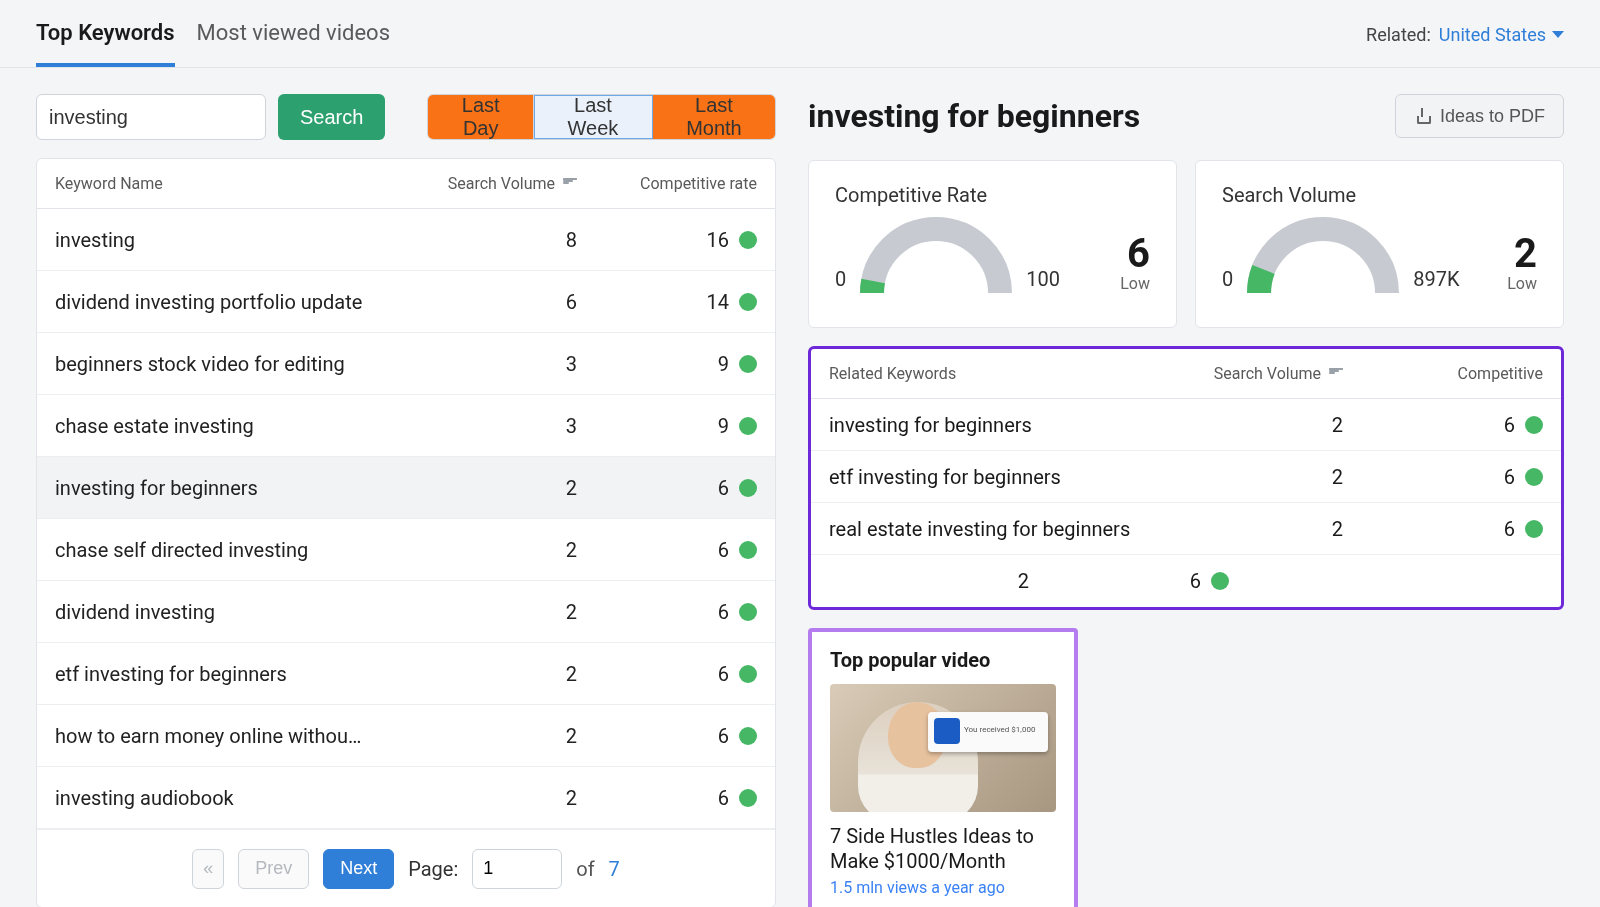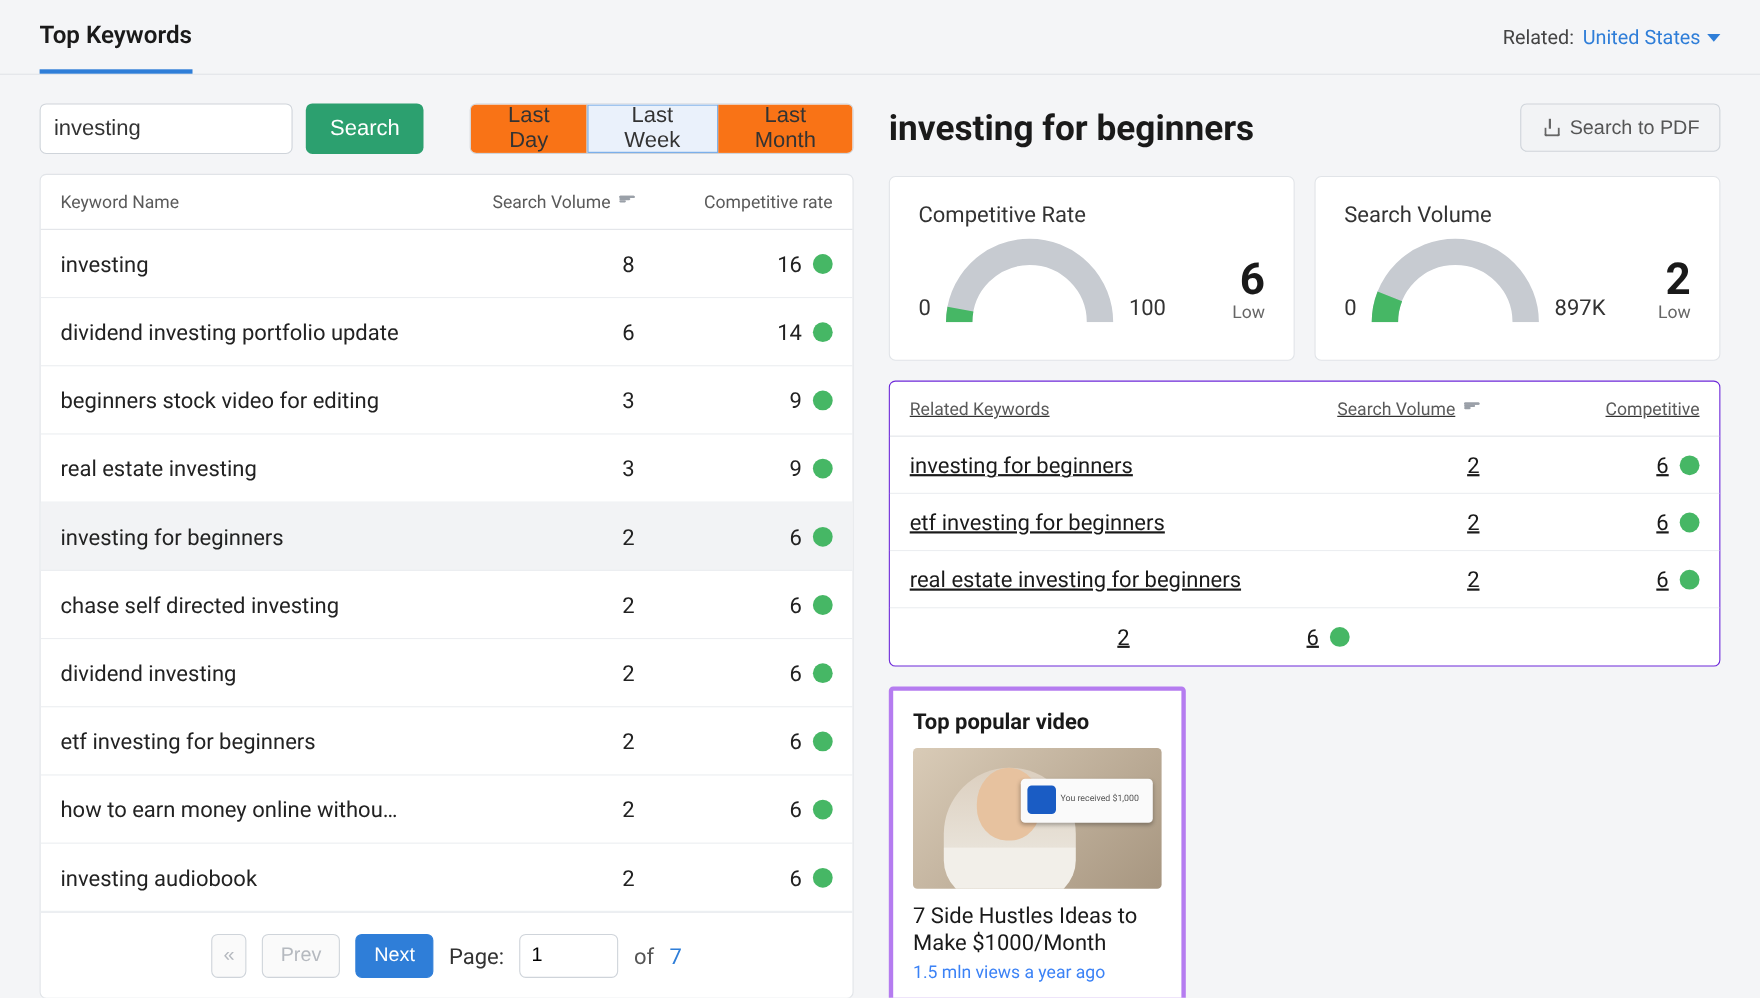--- a/index.html
+++ b/index.html
@@ -69,21 +69,21 @@
   .g-title { font-size: 20px; color: #333; margin-bottom: 6px; }
   .g-body { display: flex; align-items: flex-end; justify-content: space-between; gap: 12px; }
   .g-meter-wrap { display:flex; align-items:flex-end; gap:10px; flex:1;}
   .g-meter { width: 160px; height: 80px; }
   .g-min, .g-max { font-size: 20px; color: #333; padding-bottom: 2px;}
   .g-value-block { text-align: right; }
   .g-value { font-size: 40px; font-weight: 700; line-height: 1; }
   .g-note { font-size: 16px; color: #666; }
 
   
-  .rel-card { background: #fff; border: 1px solid #6d28d9; border-radius: 6px; text-decoration: underline; }
+  .rel-card { background: #fff; border: 3px solid #6d28d9; border-radius: 6px; }
   .rel-head, .rel-row { display: flex; align-items: center; padding: 0 18px; }
   .rel-head { height: 50px; font-size: 16px; color: #5a5a5a; border-bottom: 1px solid #e1e4e8; }
   .rel-row { height: 52px; border-bottom: 1px solid #eceef1; font-size: 20px; cursor: pointer; }
   .rel-row:last-child{border-bottom:none;}
   .rc-name { flex: 1; }
   .rc-vol { width: 200px; text-align: right; display:flex; justify-content:flex-end; gap:8px; align-items:center;}
   .rc-comp { width: 200px; text-align: right; display: flex; justify-content: flex-end; align-items: center; gap: 10px; }
 
   
   .video-card { width: 270px; margin-top: 18px; border: 4px solid #b57cf0; background: #fff; border-radius: 4px; padding: 16px 18px 14px 18px; }
@@ -98,20 +98,21 @@
   .video-meta { font-size: 16px; color: #3b82f6; margin-top: 4px; }
 </style>
 </head>
 <body>
 
 <div class="app">
 
   <div class="topbar">
     <div class="tabs" id="tabs">
         <div class="tab active">Top Keywords</div>
+        <div class="tab">Most viewed videos</div>
       </div>
     <div class="location">
       <span class="location-label">Related:</span>
       <span class="location-value">
         <span>United States</span>
         <span class="chev"></span>
       </span>
     </div>
   </div>
 
@@ -162,21 +163,21 @@
             </div>
             <div class="trow">
               <div class="c-name">beginners stock video for editing</div>
               <div class="c-vol">3</div>
               <div class="c-comp">
                 <span>9</span>
                 <span class="dot"></span>
               </div>
             </div>
             <div class="trow">
-              <div class="c-name">real estate investing</div>
+              <div class="c-name">chase estate investing</div>
               <div class="c-vol">3</div>
               <div class="c-comp">
                 <span>9</span>
                 <span class="dot"></span>
               </div>
             </div>
             <div class="trow selected">
               <div class="c-name">investing for beginners</div>
               <div class="c-vol">2</div>
               <div class="c-comp">
@@ -236,21 +237,21 @@
           <span class="pg-total">7</span>
         </div>
       </div>
     </div>
 
     <div class="col right">
       <div class="detail-head">
         <div class="detail-title">investing for beginners</div>
         <button class="export-btn">
           <span class="export-icon"></span>
-          <span>Search to PDF</span>
+          <span>Ideas to PDF</span>
         </button>
       </div>
 
       <div class="gauges">
         <div class="gauge-card">
           <div class="g-title">Competitive Rate</div>
           <div class="g-body">
             <div class="g-meter-wrap">
               <span class="g-min">0</span>
               <svg class="g-meter" viewBox="0 0 200 100">

